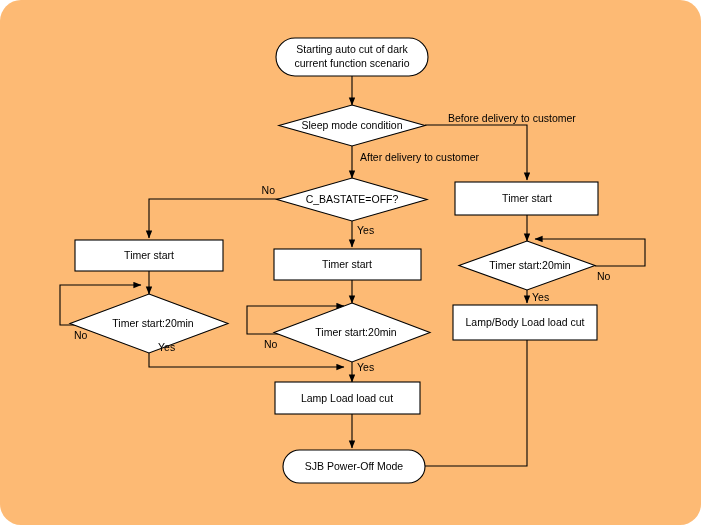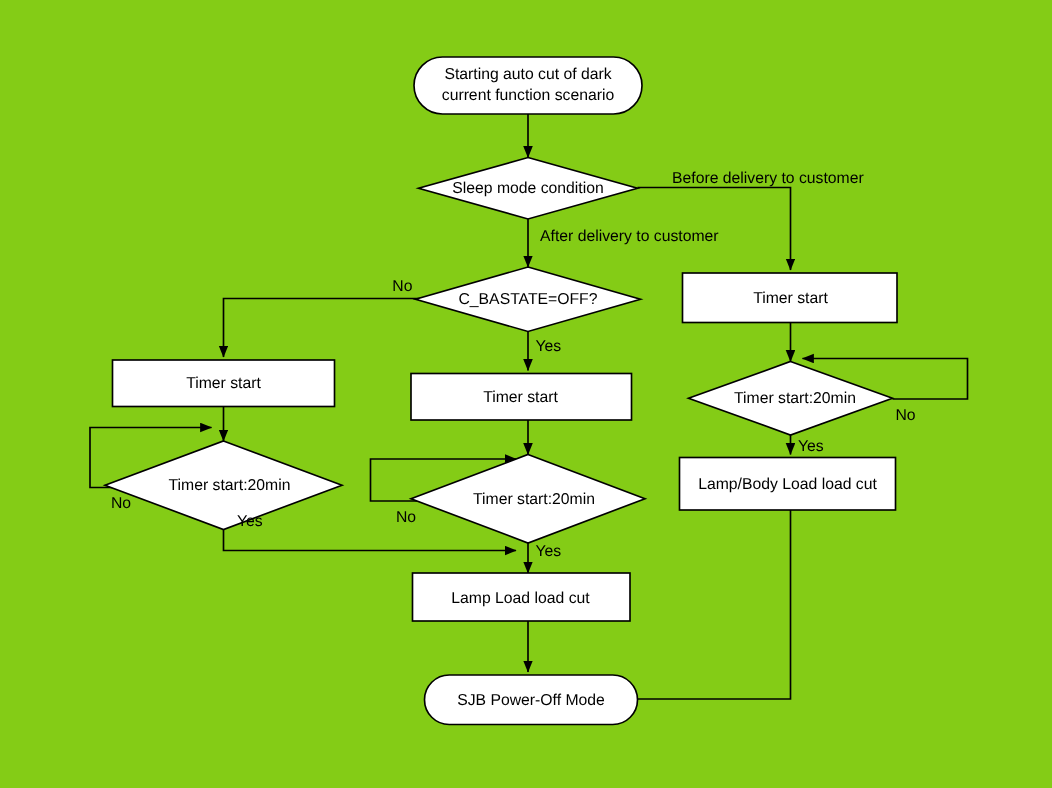--- a/index.html
+++ b/index.html
@@ -8,22 +8,23 @@
     padding: 0;
     background: #ffffff;
   }
   body {
     font-family: "Liberation Sans", sans-serif;
   }
   #flow-root {
     position: relative;
     width: 701px;
     height: 525px;
-    background: #84cc16;
+    background: #fdba74;
     overflow: hidden;
+    border-radius: 21px;
   }
   #flow-svg {
     position: absolute;
     left: 0;
     top: 0;
     width: 701px;
     height: 525px;
   }
   .shape-fill {
     fill: #ffffff;

